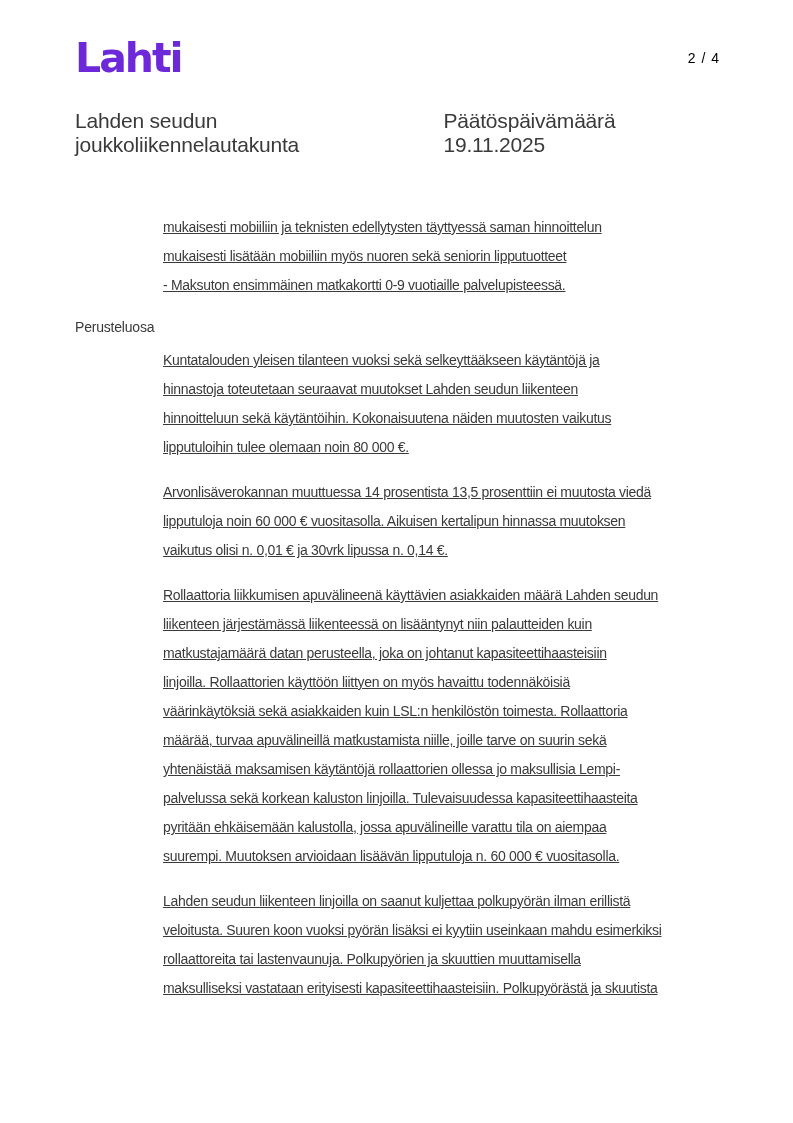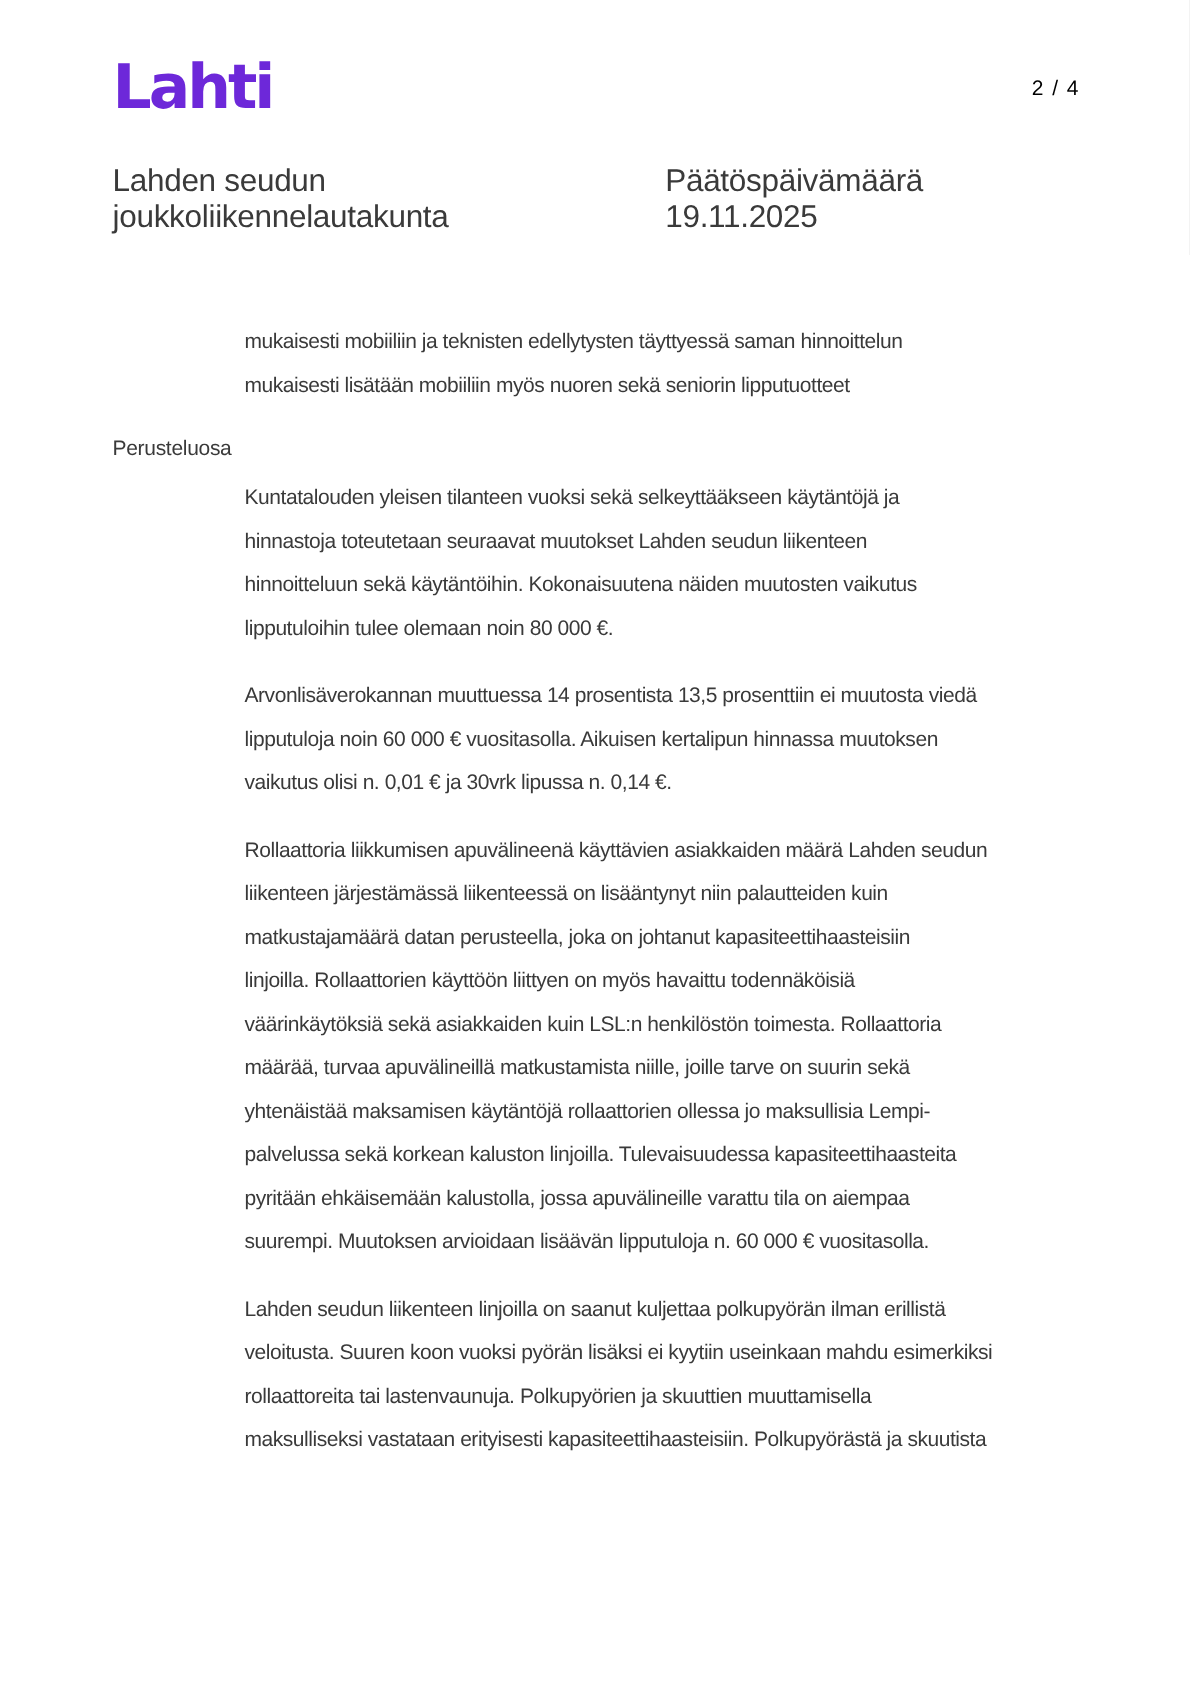--- a/index.html
+++ b/index.html
@@ -43,21 +43,21 @@
   }
   main {
     margin-top: 56px;
     font-size: 14px;
   }
   .line {
     line-height: 29px;
     white-space: nowrap;
     letter-spacing: -0.3px;
   }
-  .indent { margin-left: 88px; }
+  .indent { margin-left: 88px; text-decoration: underline; }
   .heading {
     margin-top: 13px;
     line-height: 29px;
     font-size: 14px;
     letter-spacing: -0.2px;
   }
   .para { margin-top: 16px; }
   .para.first { margin-top: 4px; }
 </style>
 </head>
@@ -73,20 +73,21 @@
   <div class="meta-row">
     <span>Lahden seudun joukkoliikennelautakunta</span>
     <span>Päätöspäivämäärä 19.11.2025</span>
   </div>
 
   <main>
 
     <div class="indent">
         <div class="line">mukaisesti mobiiliin ja teknisten edellytysten täyttyessä saman hinnoittelun</div>
         <div class="line">mukaisesti lisätään mobiiliin myös nuoren sekä seniorin lipputuotteet</div>
+        <div class="line">- Maksuton ensimmäinen matkakortti 0-9 vuotiaille palvelupisteessä.</div>
       </div>
 
     <div class="heading">Perusteluosa</div>
 
     <div class="para first indent">
         <div class="line">Kuntatalouden yleisen tilanteen vuoksi sekä selkeyttääkseen käytäntöjä ja</div>
         <div class="line">hinnastoja toteutetaan seuraavat muutokset Lahden seudun liikenteen</div>
         <div class="line">hinnoitteluun sekä käytäntöihin. Kokonaisuutena näiden muutosten vaikutus</div>
         <div class="line">lipputuloihin tulee olemaan noin 80 000 €.</div>
       </div>

